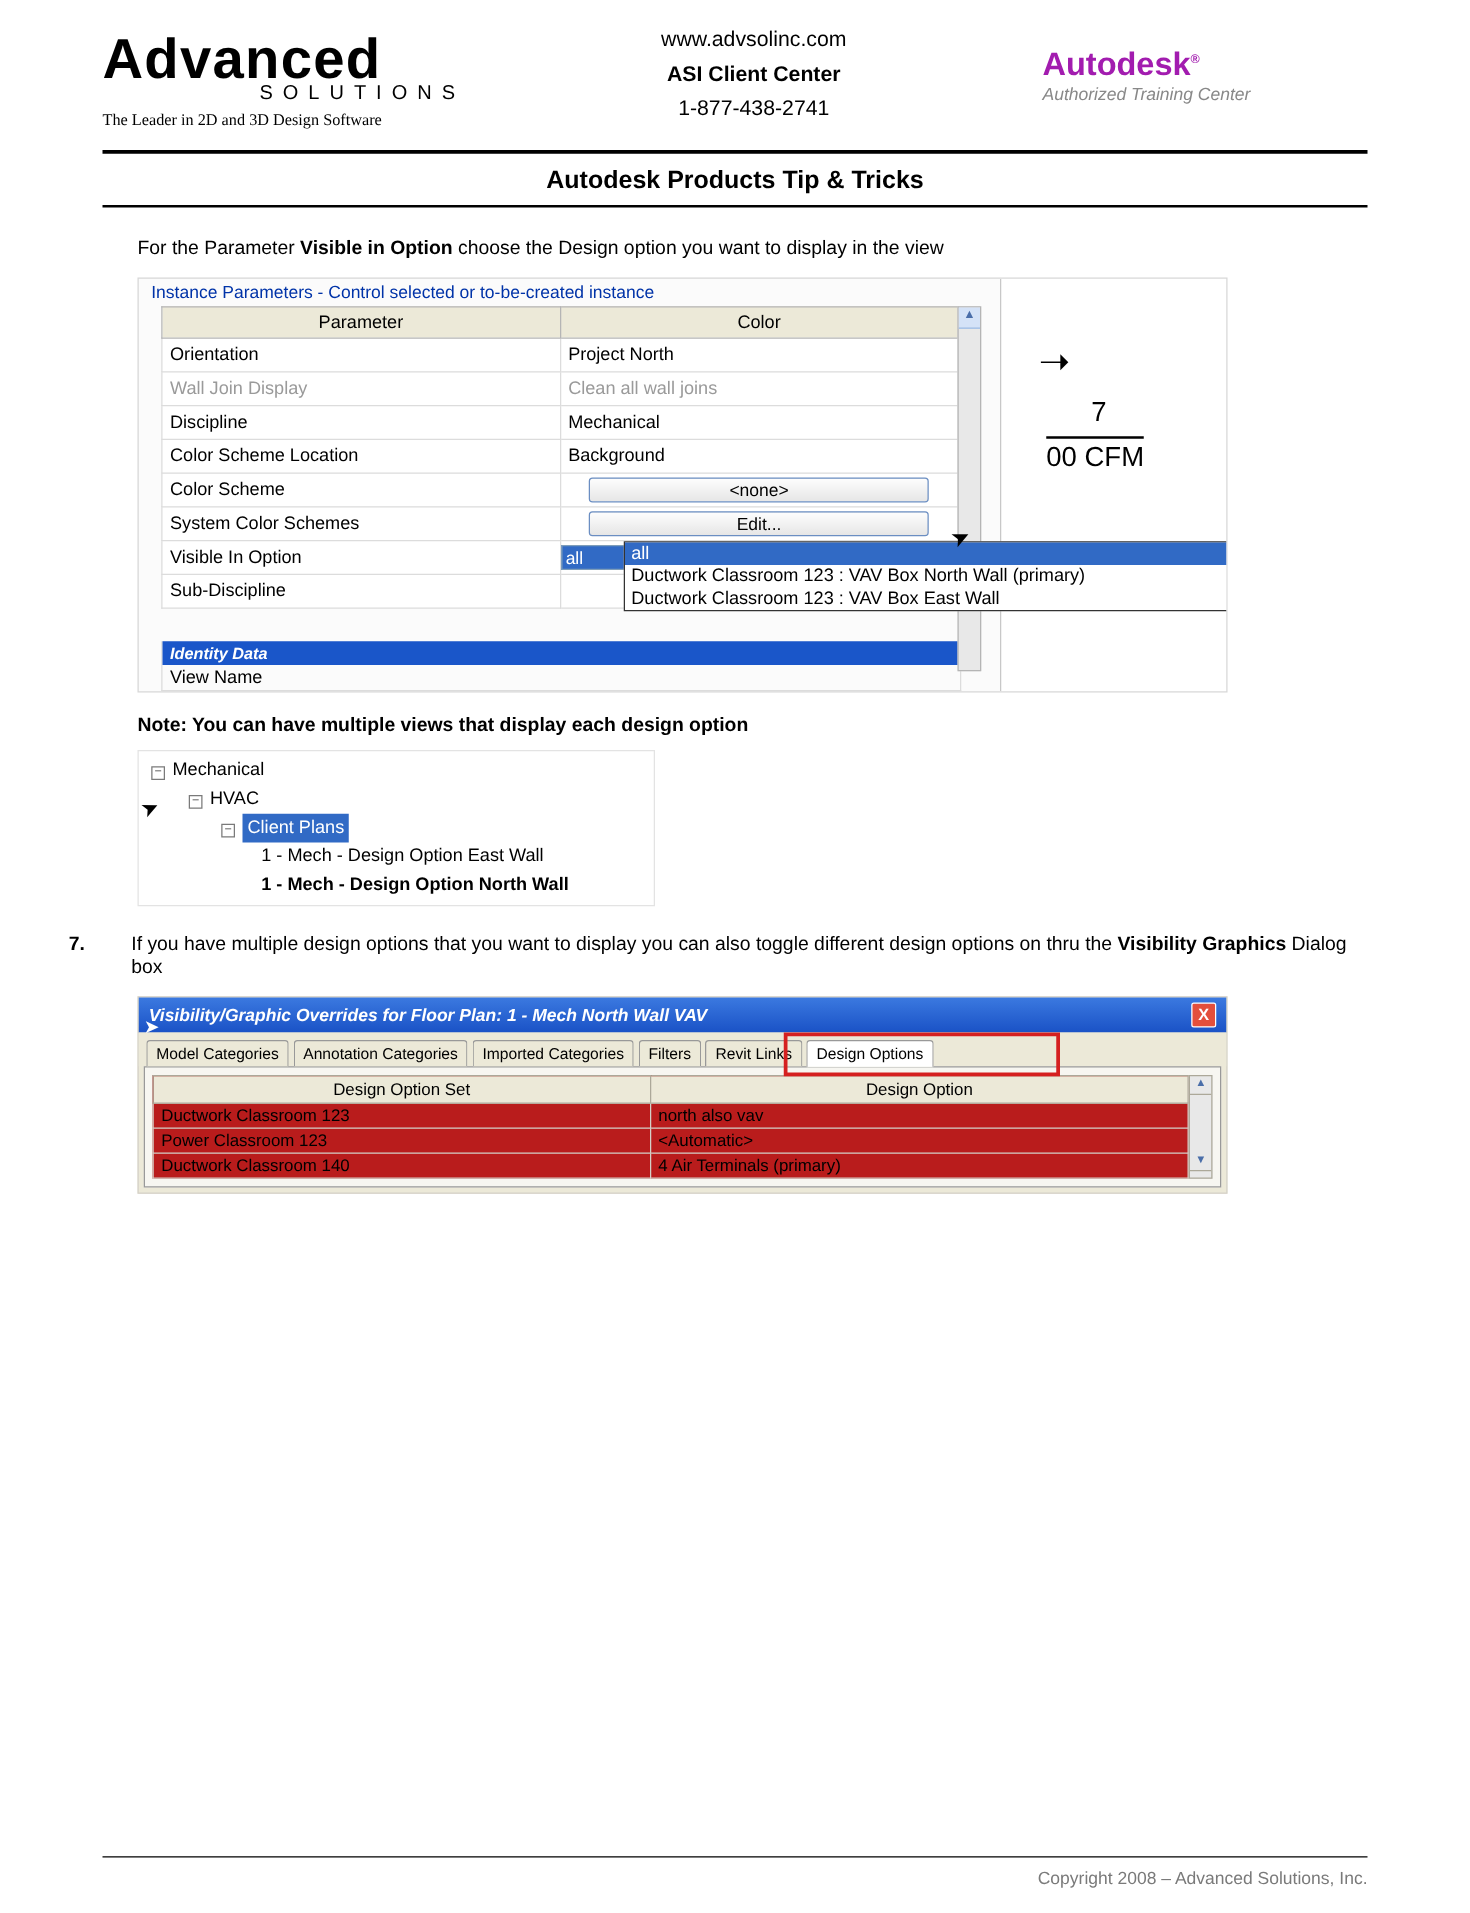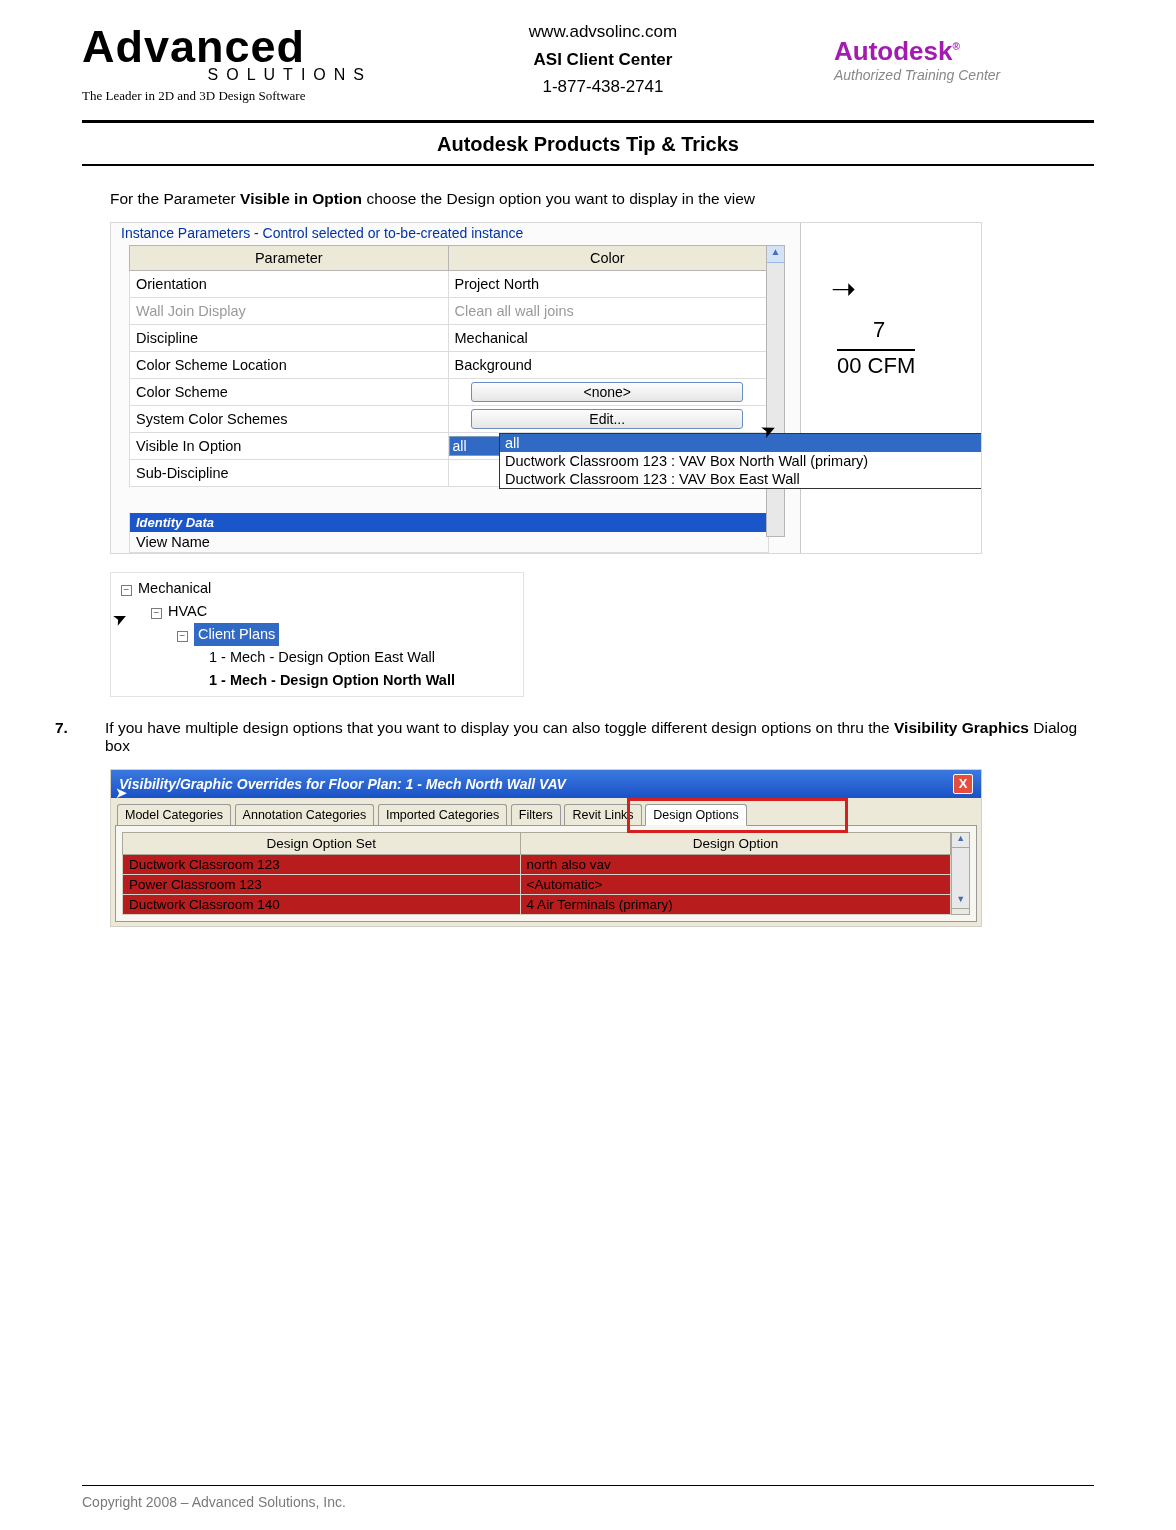--- a/index.html
+++ b/index.html
@@ -380,21 +380,21 @@
     border:1px solid #aca899;
   }
   .p2-scroll .stub{
     height:14px;border-bottom:1px solid #aca899;
     font-size:9px;text-align:center;color:#4a6ea9;
   }
   .footer{
     position:absolute;
     left:82px; right:82px;
     bottom:20px;
-    text-align:left;
+    text-align:right;
   }
   .footer .rule{border-top:1px solid #000;margin-bottom:8px;}
   .footer .txt{color:#7a7a7a;font-size:14px;}
 </style>
 </head>
 <body>
 
 <div class="page">
 
   <div class="header">
@@ -485,20 +485,21 @@
         <div class="up">▲</div>
       </div>
 
       <div class="p1-side">
         <div class="arrow-wrap">➝</div>
         <div class="txt">7</div>
         <div class="cfm">00 CFM</div>
       </div>
     </div>
 
+    <div class="note">Note: You can have multiple views that display each design option</div>
 
     <div class="tree">
       <span class="cursor2">➤</span>
       <div class="l0"><span class="box">−</span><span>Mechanical</span></div>
       <div class="l1"><span class="box">−</span><span>HVAC</span></div>
       <div class="l2"><span class="box">−</span><span class="fp">Client Plans</span></div>
       <div class="l3"><span>1 - Mech - Design Option East Wall</span></div>
       <div class="l3 boldrow"><span>1 - Mech - Design Option North Wall</span></div>
     </div>
 

